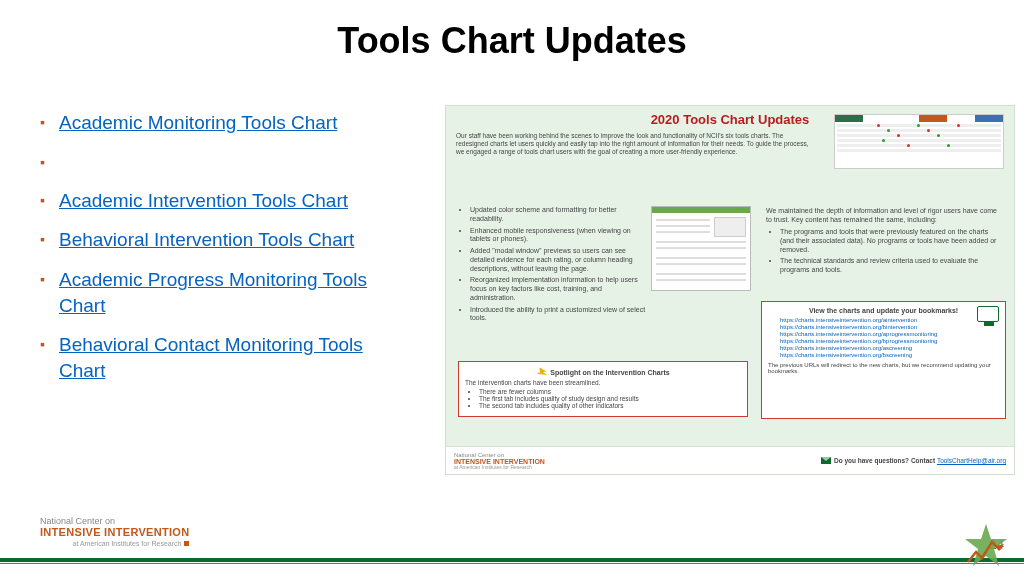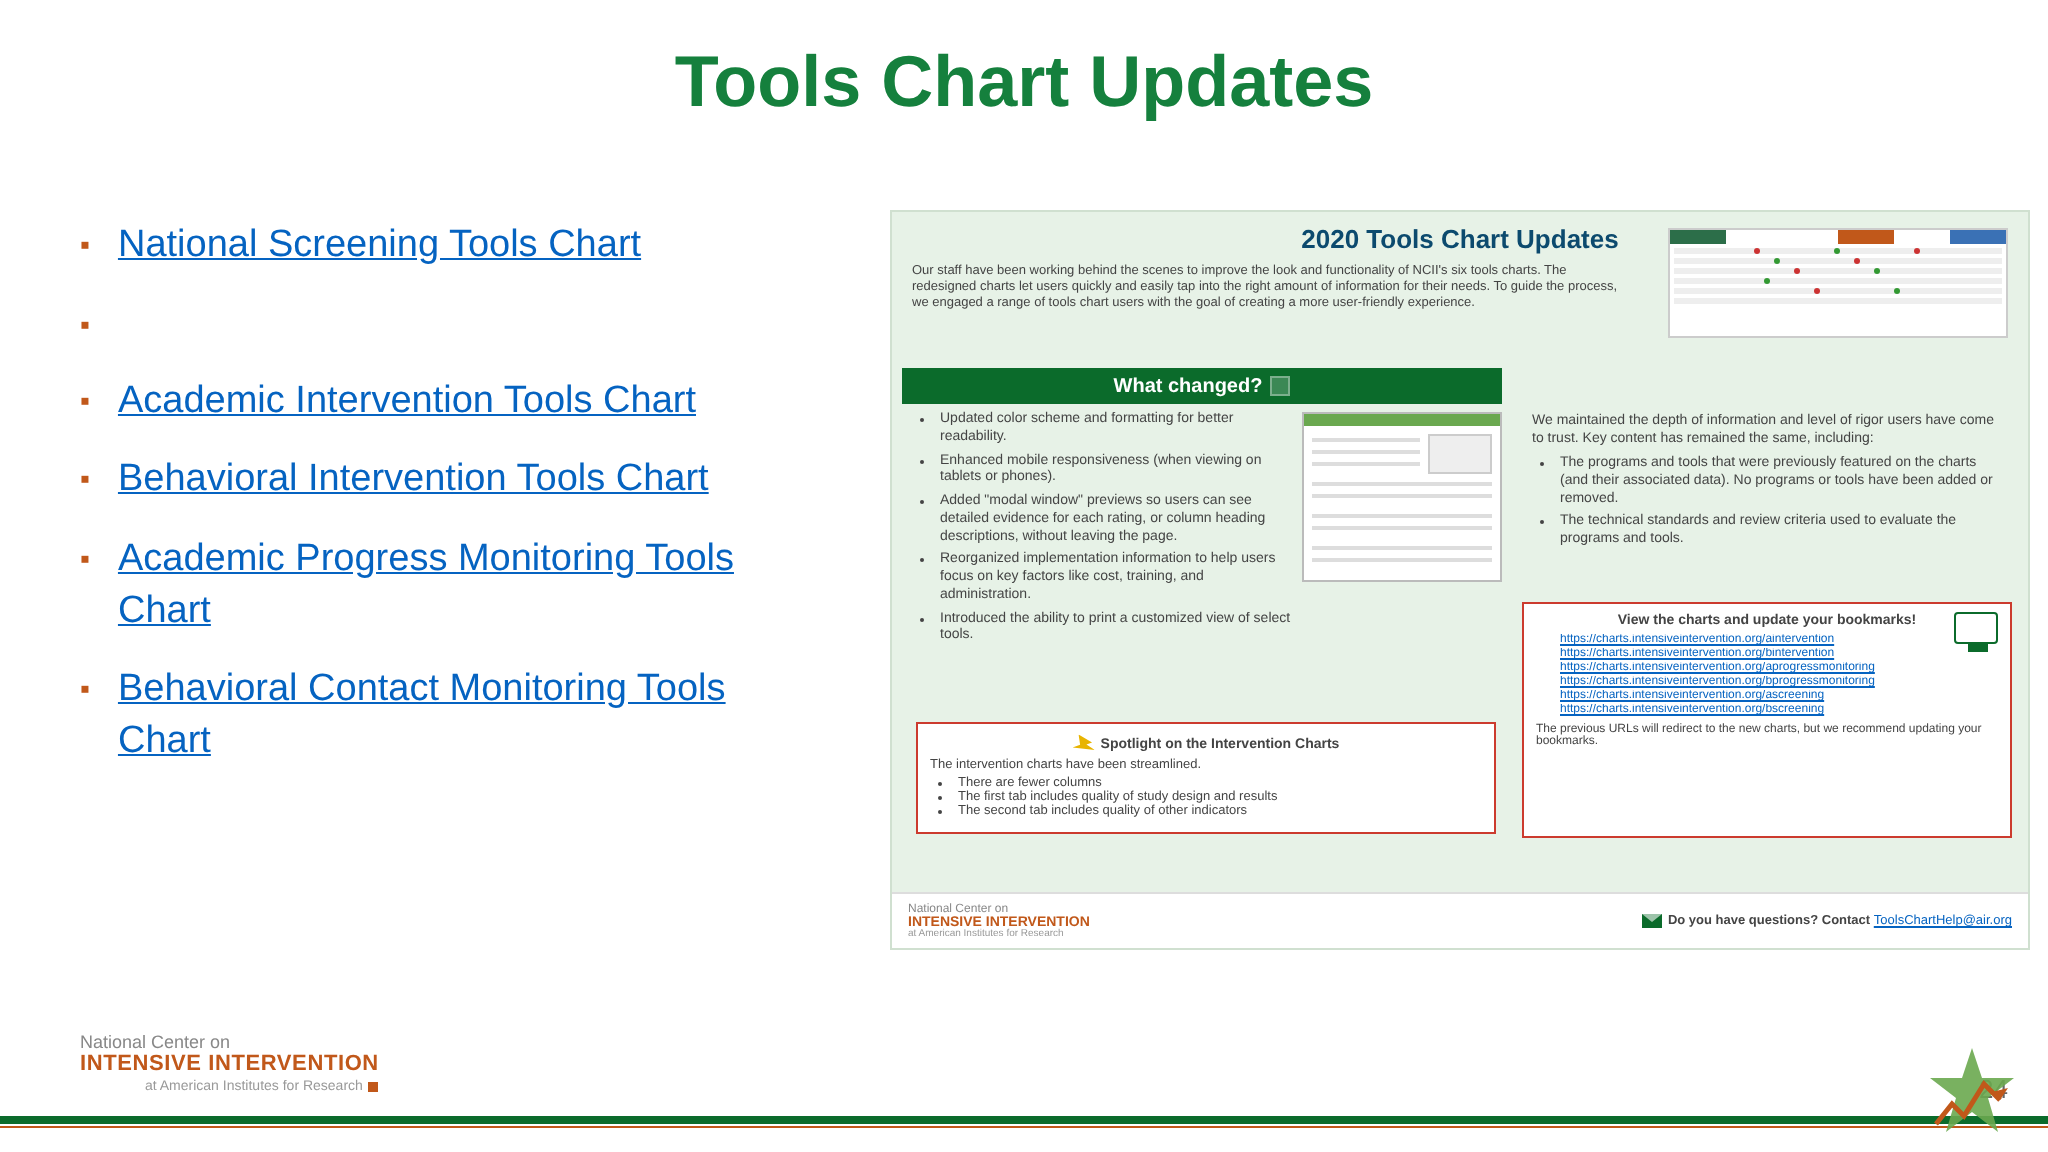--- a/index.html
+++ b/index.html
@@ -1,28 +1,28 @@
 <!DOCTYPE html>
 <html><head>
 <meta charset="utf-8">
 <style>
   * { box-sizing: border-box; margin: 0; padding: 0; }
   html, body { width: 1024px; height: 576px; font-family: Arial, Helvetica, sans-serif; background: #fff; overflow: hidden; }
   .slide { position: relative; width: 1024px; height: 576px; }
 
-  .title { position: absolute; top: 20px; left: 0; width: 100%; text-align: center; font-size: 36px; font-weight: bold; color: #15803d; }
+  .title { position: absolute; top: 20px; left: 0; width: 100%; text-align: center; font-size: 36px; font-weight: bold; color: #000000; }
 
   .left-list { position: absolute; top: 110px; left: 40px; width: 370px; }
   .left-list ul { list-style: none; }
   .left-list li { display: flex; align-items: flex-start; margin-bottom: 14px; font-size: 19px; line-height: 1.35; }
   .left-list li .bullet { color: #c1581a; margin-right: 14px; font-size: 14px; line-height: 24px; }
   .left-list li a { color: #0563c1; text-decoration: underline; }
 
   .graphic { position: absolute; top: 105px; left: 445px; width: 570px; height: 370px; background: #e7f2e7; border: 1px solid #d0e0d0; font-size: 7px; color: #444; }
-  .graphic .g-title { position: absolute; top: 6px; left: 0; width: 100%; text-align: center; font-weight: bold; font-size: 13px; color: #0c4a6e; }
+  .graphic .g-title { position: absolute; top: 6px; left: 0; width: 100%; text-align: center; font-weight: bold; font-size: 13px; color: #b91c1c; }
   .graphic .intro { position: absolute; top: 26px; left: 10px; width: 360px; font-size: 6.5px; line-height: 1.25; color: #444; }
   .graphic .thumb { position: absolute; top: 8px; right: 10px; width: 170px; height: 55px; background: #fff; border: 1px solid #ccc; }
   .graphic .thumb .tbar { display: flex; height: 7px; }
   .graphic .thumb .tbar span { flex: 1; }
   .graphic .thumb .rows { padding: 2px; }
   .graphic .thumb .row { height: 3px; background: #eee; margin-bottom: 2px; position: relative; }
   .graphic .thumb .row .dot { position: absolute; top: 0; width: 3px; height: 3px; border-radius: 50%; }
 
   .bar { position: absolute; height: 18px; color: #fff; font-weight: bold; font-size: 10px; display: flex; align-items: center; justify-content: center; }
   .bar-left { top: 78px; left: 5px; width: 300px; background: #0b6b2b; }
@@ -85,21 +85,21 @@
 <body>
 
 <div class="slide">
 
   <div class="title">Tools Chart Updates</div>
 
   <div class="left-list">
     <ul>
       <li>
           <span class="bullet">▪</span>
-          <a href="#">National Screening Tools Chart</a>
+          <a href="#">Academic Monitoring Tools Chart</a>
         </li>
       <li>
           <span class="bullet">▪</span>
         </li>
       <li>
           <span class="bullet">▪</span>
           <a href="#">Academic Intervention Tools Chart</a>
         </li>
       <li>
           <span class="bullet">▪</span>
@@ -147,24 +147,20 @@
             <span class="dot" style="left:45px;background:#393"></span>
           </div>
         <div class="row">
             <span class="dot" style="left:70px;background:#c33"></span>
             <span class="dot" style="left:110px;background:#393"></span>
           </div>
         <div class="row"></div>
       </div>
     </div>
 
-    <div class="bar bar-left">
-        <span>What changed?</span>
-        <span class="ico"></span>
-      </div>
 
     <div class="col-left">
       <ul>
         <li>Updated color scheme and formatting for better readability.</li>
         <li>Enhanced mobile responsiveness (when viewing on tablets or phones).</li>
         <li>Added "modal window" previews so users can see detailed evidence for each rating, or column heading descriptions, without leaving the page.</li>
         <li>Reorganized implementation information to help users focus on key factors like cost, training, and administration.</li>
         <li>Introduced the ability to print a customized view of select tools.</li>
       </ul>
     </div>

